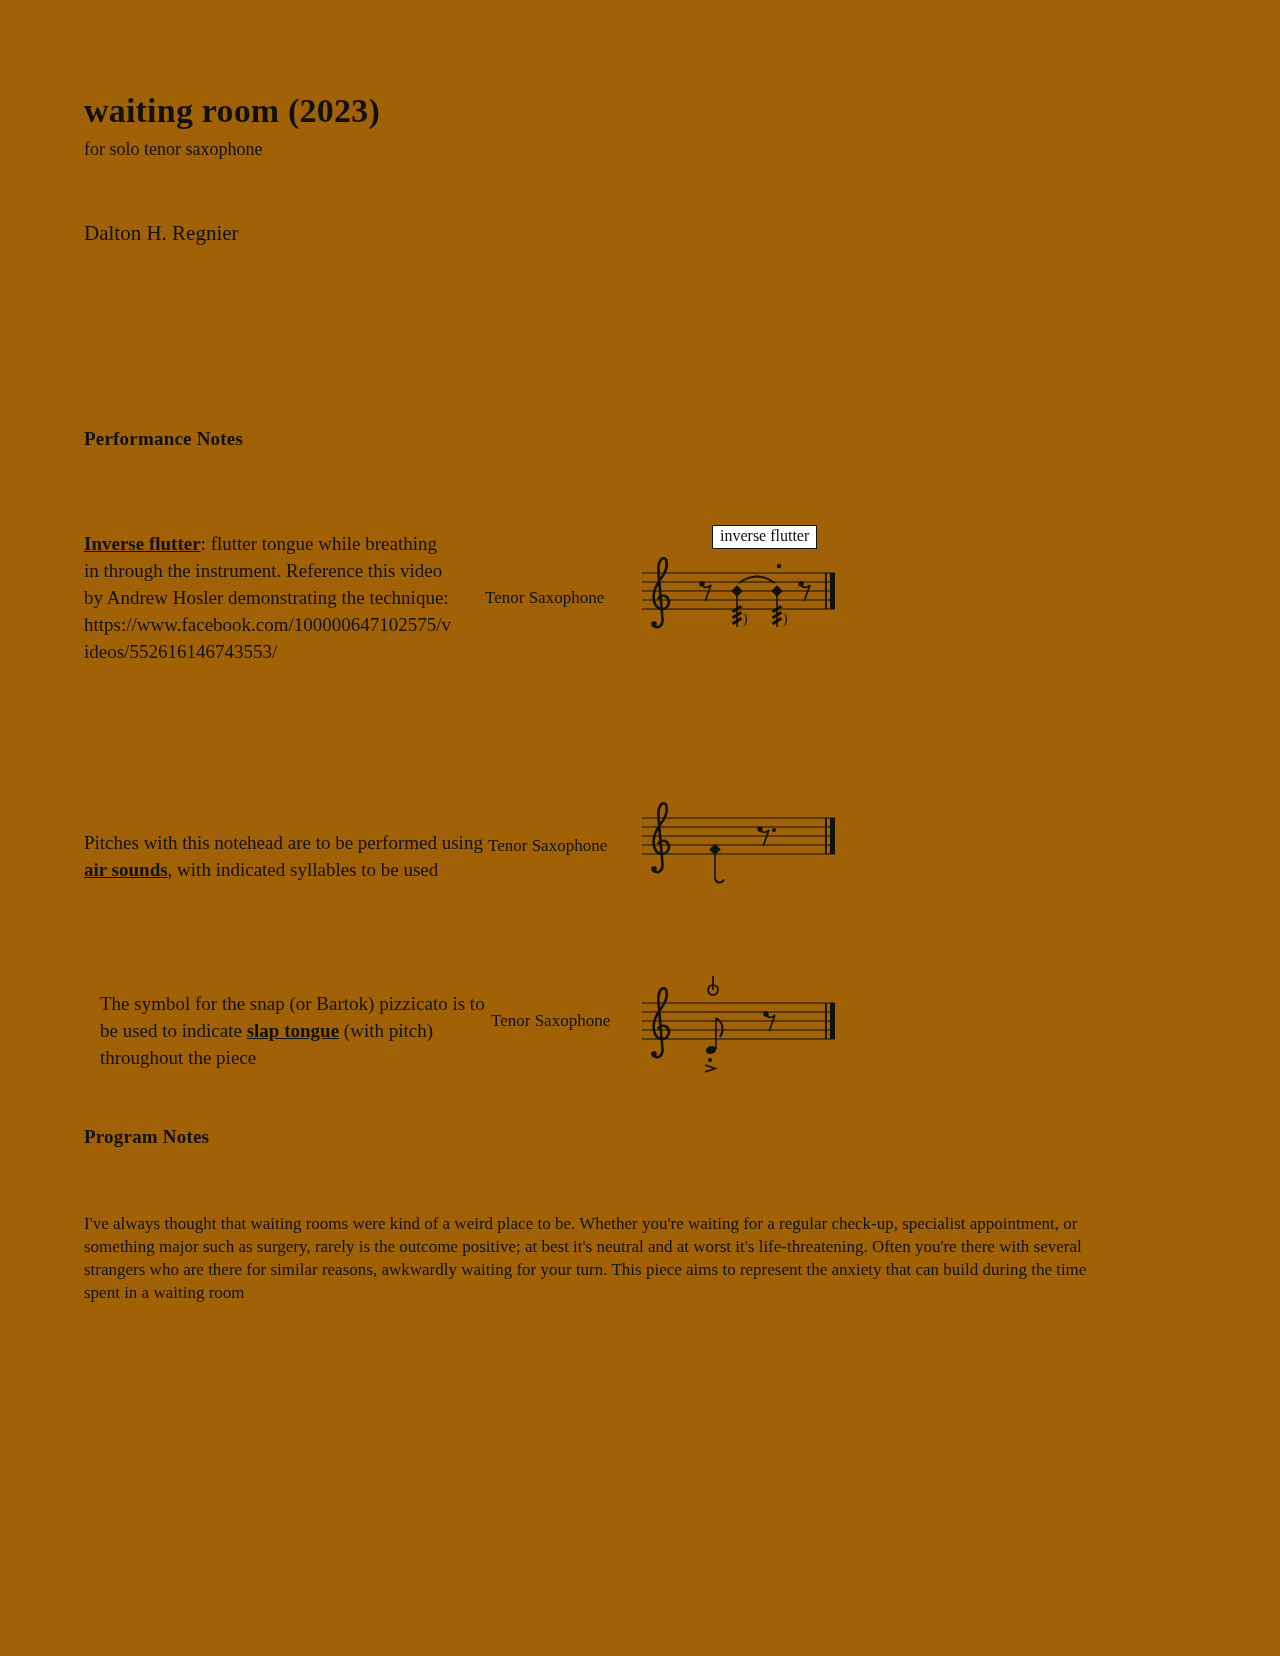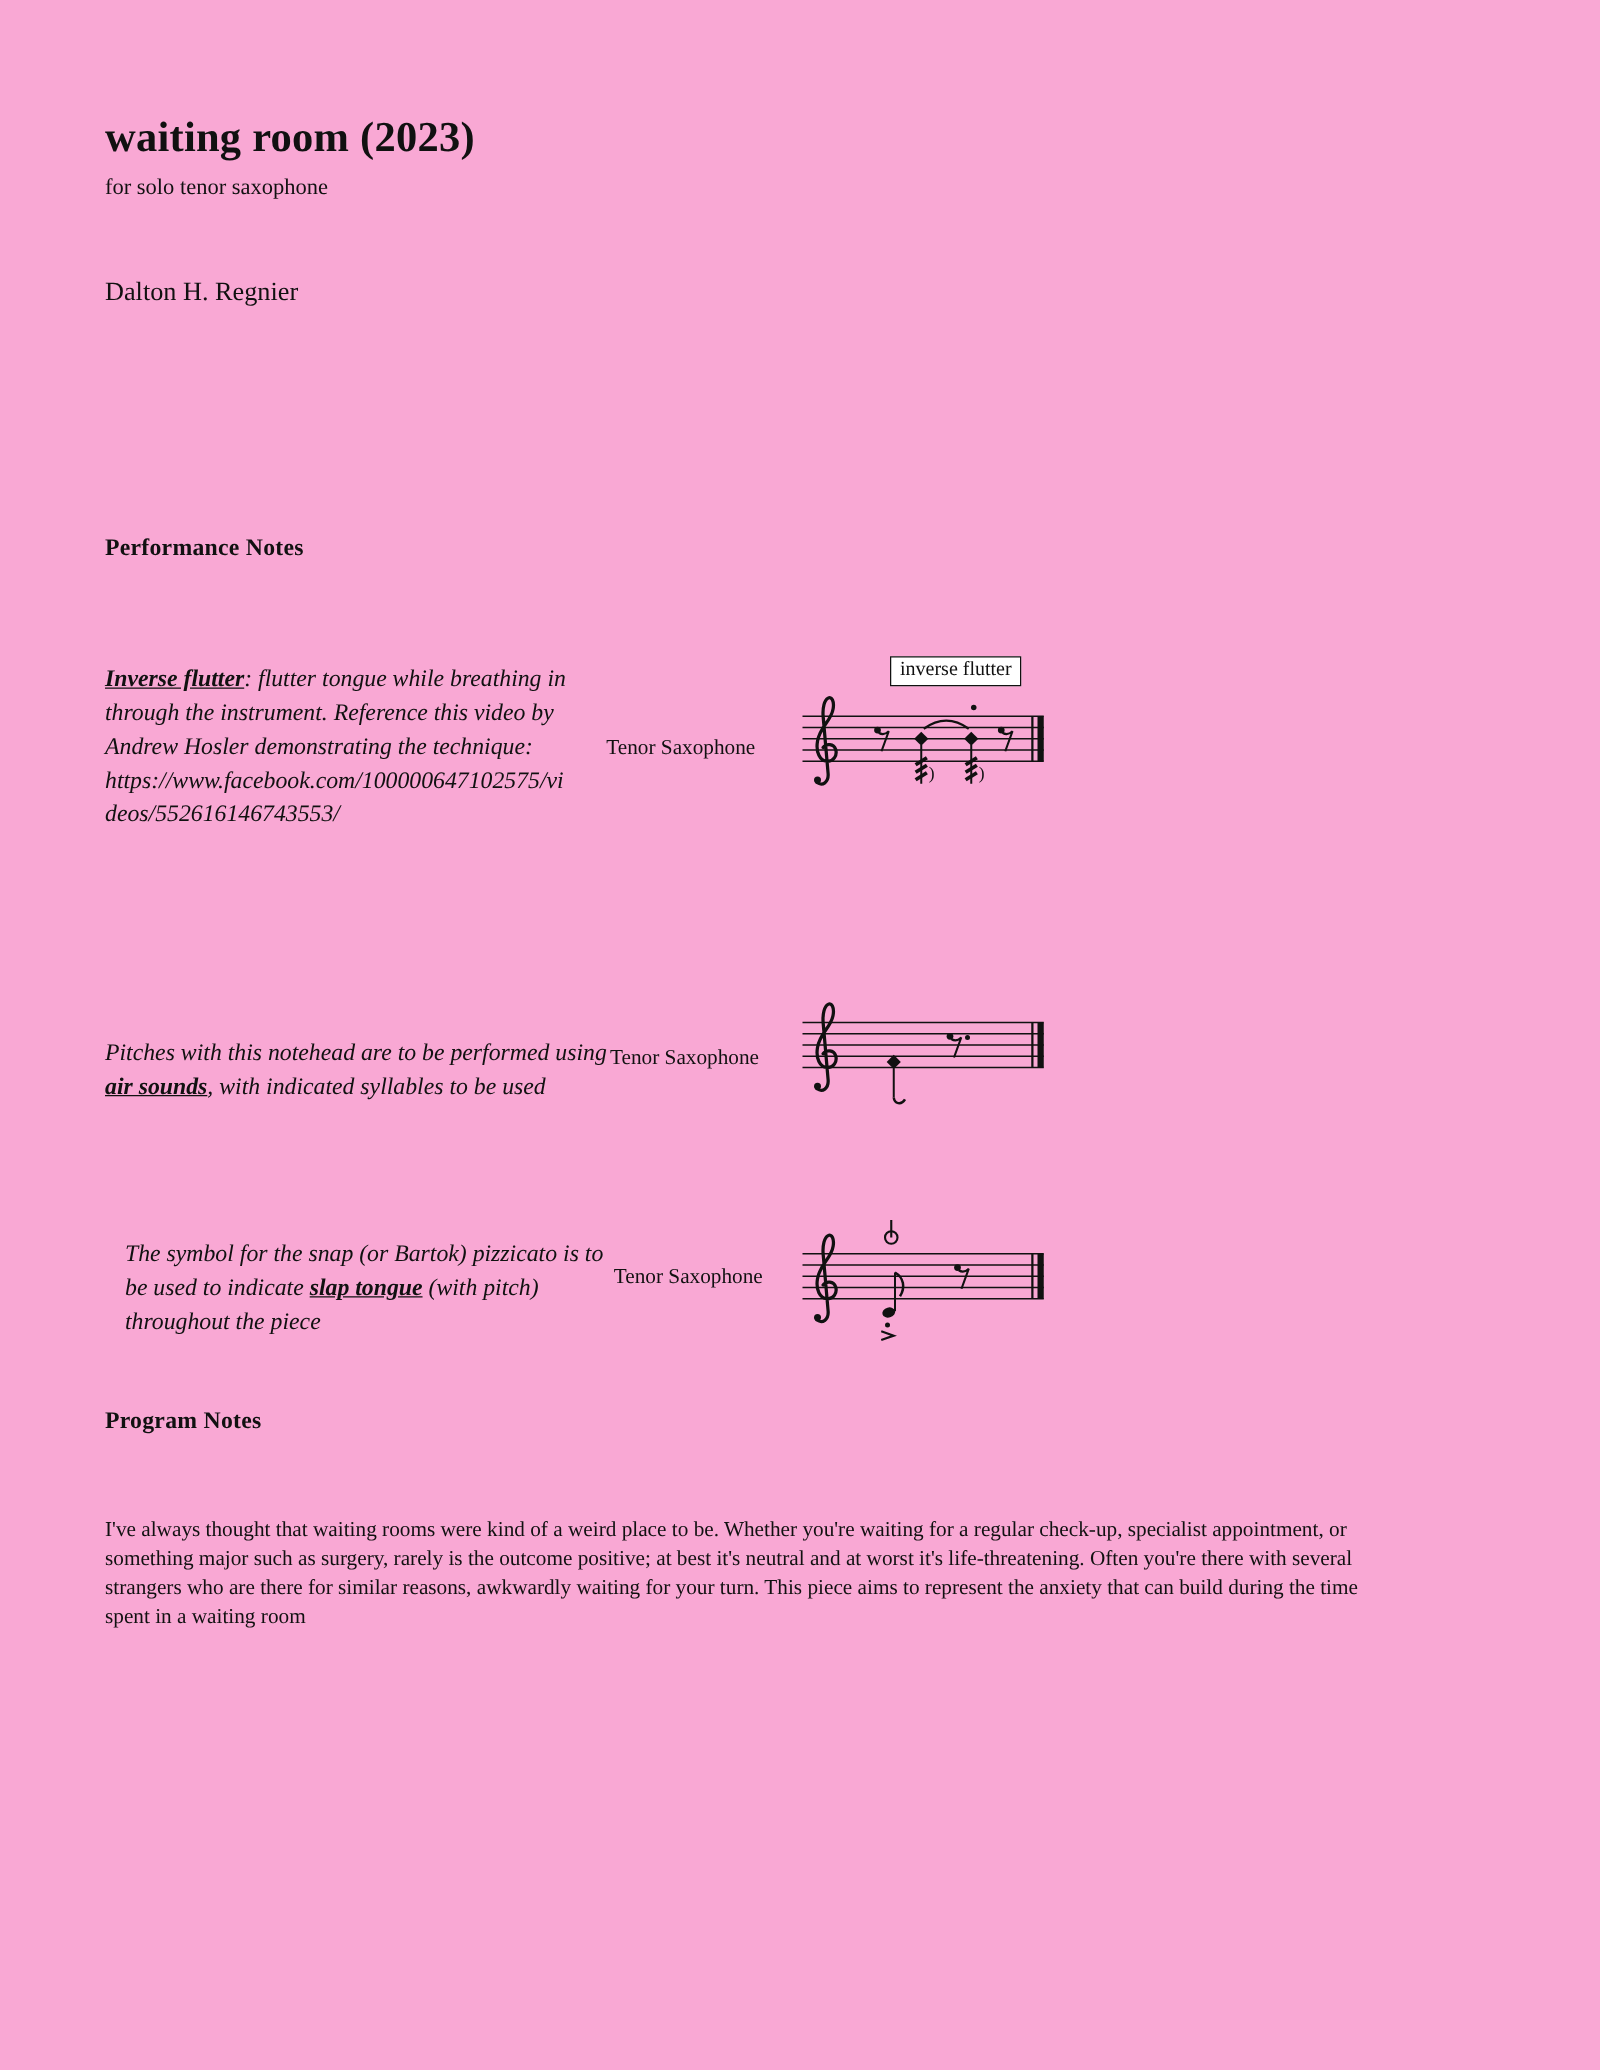--- a/index.html
+++ b/index.html
@@ -1,40 +1,39 @@
 <!DOCTYPE html>
 <html><head>
 <meta charset="utf-8">
 <style>
   html,body{margin:0;padding:0;background:#ffffff;}
   .page{
     position:relative;
     width:1280px;height:1656px;
-    background:#f9a8d4;
+    background:#a16207;
     font-family:"Liberation Serif","DejaVu Serif",serif;
     color:#111111;
     overflow:hidden;
   }
   .abs{position:absolute;}
   .title{
     left:84px;top:92px;
     font-size:34px;font-weight:bold;letter-spacing:0.2px;
   }
   .subtitle{left:84px;top:139px;font-size:18px;}
   .composer{left:84px;top:221px;font-size:21px;}
   .dedication{left:84px;top:333px;font-size:21px;}
   .section-heading{
     font-size:19px;font-weight:bold;letter-spacing:0.2px;
   }
   .ph-perf{left:84px;top:428px;}
   .ph-prog{left:84px;top:1126px;}
   .note-text{
     font-size:19px;line-height:27px;
     overflow-wrap:break-word;
-    font-style:italic;
   }
   .note-1{left:84px;top:530px;width:372px;}
   .note-2{left:84px;top:788px;width:404px;margin-top:41px;}
   .note-3{left:100px;top:969px;width:388px;margin-top:21px;}
   .term{font-weight:bold;text-decoration:underline;}
   .staff-label{font-size:17px;}
   .sl-1{left:485px;top:588px;}
   .sl-2{left:488px;top:836px;}
   .sl-3{left:491px;top:1011px;}
   .caption-box{

